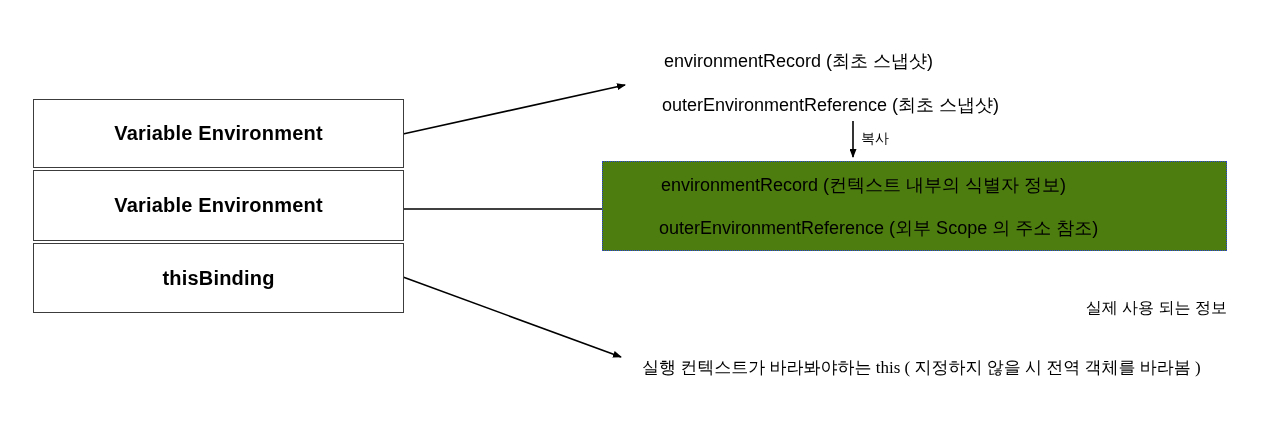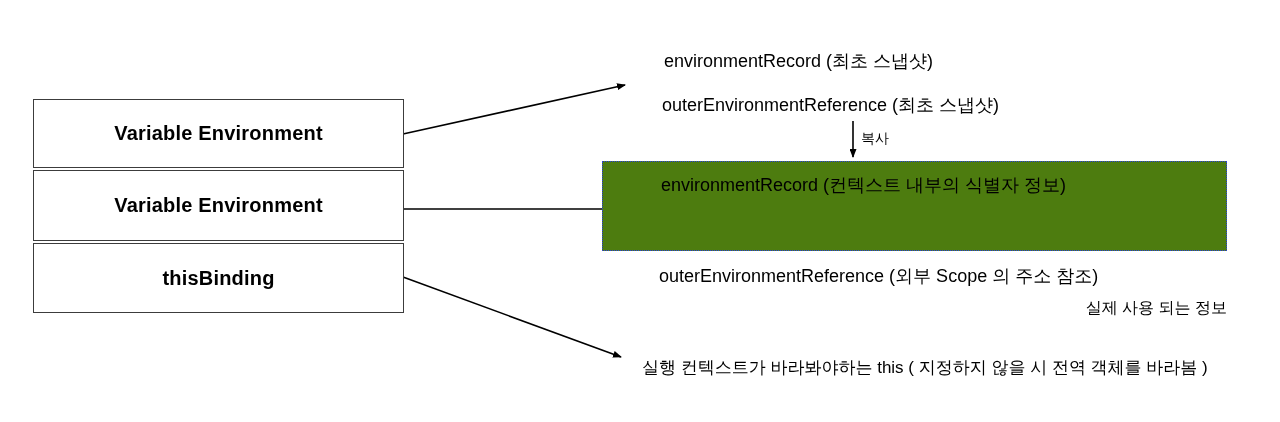--- a/index.html
+++ b/index.html
@@ -54,37 +54,38 @@
   }
 
   .active-box {
     position: absolute;
     left: 602px; top: 161px;
     width: 625px; height: 90px;
     border: 1px dotted #2d3fe0;
     background: #4d7c0f;
   }
   .active-line-1 { left: 58px; top: 13px; }
-  .active-line-2 { left: 56px; top: 56px; margin-top: 48px; }
+  .active-line-2 { left: 56px; top: 56px; }
 
   .active-caption {
     position: absolute;
     right: 53px; top: 258px;
     font-size: 16px;
     line-height: 20px;
     white-space: nowrap;
     margin-top: 40px;
   }
 
   .this-note {
     position: absolute;
     left: 642px; top: 357px;
     font-size: 17px;
     line-height: 21px;
     white-space: nowrap;
+    font-family: Liberation Serif, serif;
   }
 </style>
 </head>
 <body>
 
 <div class="canvas">
 
   <svg class="arrows" viewBox="0 0 1280 422">
     <defs>
       <marker id="ah" markerWidth="9" markerHeight="7" refX="8" refY="3.5" orient="auto" markerUnits="userSpaceOnUse">

